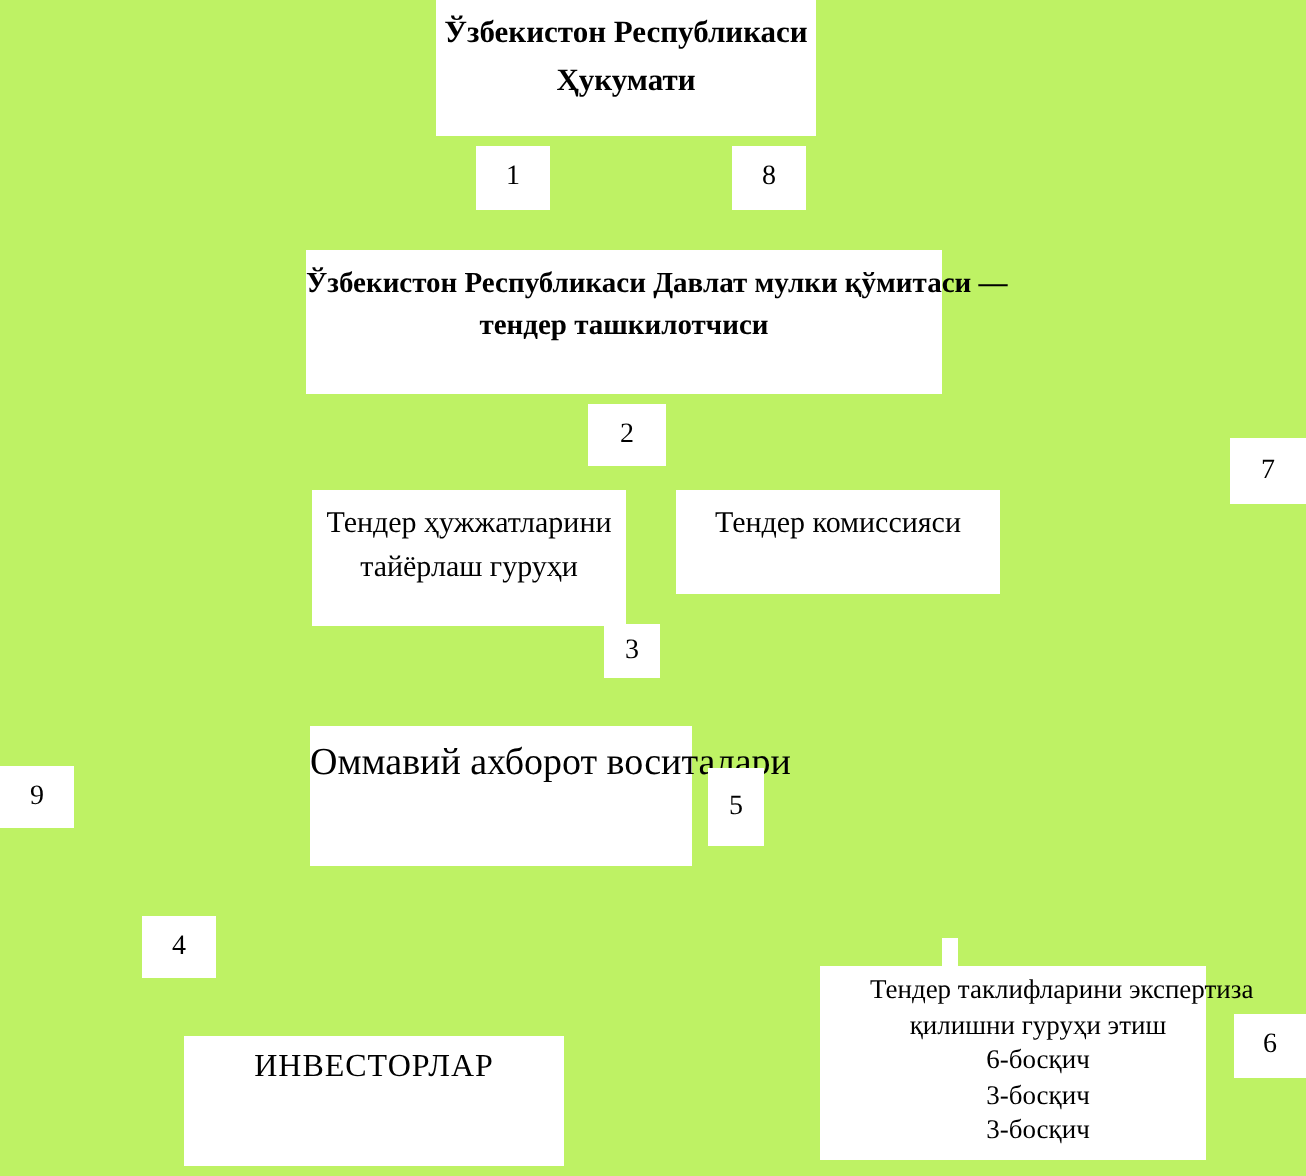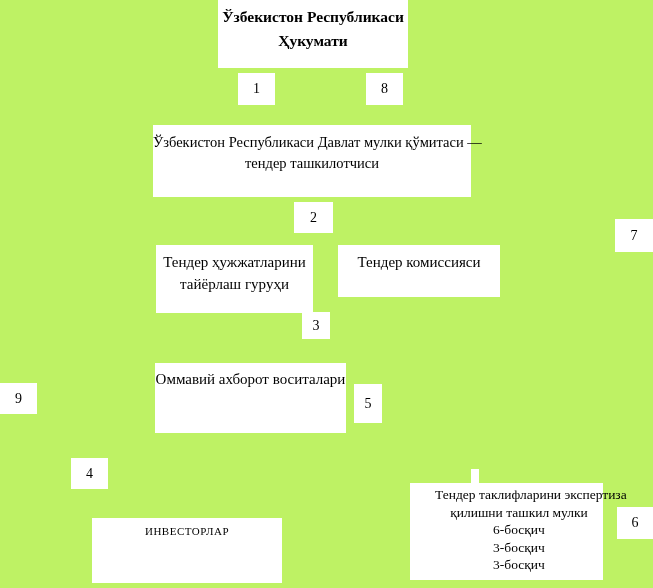--- a/index.html
+++ b/index.html
@@ -24,25 +24,25 @@
   }
   .box .ln { white-space: nowrap; }
   .num {
     display: flex;
     align-items: center;
     justify-content: center;
     font-size: 14px;
   }
   
   .gov        { left: 218px; top: 0;     width: 190px; height: 68px; font-weight: bold; font-size: 15.5px; line-height: 24px; padding-top: 5px; }
-  .committee  { left: 153px; top: 125px; width: 318px; height: 72px; font-size: 14.5px; line-height: 21px; padding-top: 7px; }
+  .committee  { left: 153px; top: 125px; width: 318px; height: 72px; font-size: 14.5px; line-height: 21px; padding-top: 7px; font-weight: bold; }
   .docs       { left: 136px; top: 245px; width: 157px; height: 68px; font-size: 15px;   line-height: 22px; padding-top: 6px; margin-left: 20px; }
   .commission { left: 338px; top: 245px; width: 162px; height: 52px; font-size: 15px;   padding-top: 9px; }
-  .media      { left: 155px; top: 363px; width: 191px; height: 70px; font-size: 15px;   padding-top: 8px; }
-  .investors  { left: 92px;  top: 518px; width: 190px; height: 65px; font-size: 11px;   padding-top: 7px; letter-spacing: 0.5px; }
+  .media      { left: 155px; top: 363px; width: 191px; height: 70px; font-size: 19px;   padding-top: 8px; }
+  .investors  { left: 92px;  top: 518px; width: 190px; height: 65px; font-size: 16px;   padding-top: 7px; letter-spacing: 0.5px; }
   .expertise  { left: 410px; top: 483px; width: 193px; height: 97px; font-size: 13.5px; line-height: 17.5px; padding-top: 3px; padding-left: 25px; }
   .stub       { left: 471px; top: 469px; width: 8px;   height: 14px; }
   
   .n1 { left: 238px; top: 73px;  width: 37px; height: 32px; }
   .n8 { left: 366px; top: 73px;  width: 37px; height: 32px; }
   .n2 { left: 294px; top: 202px; width: 39px; height: 31px; }
   .n3 { left: 302px; top: 312px; width: 28px; height: 27px; }
   .n5 { left: 354px; top: 384px; width: 28px; height: 39px; }
   .n9 { left: 0;     top: 383px; width: 37px; height: 31px; }
   .n4 { left: 71px;  top: 458px; width: 37px; height: 31px; }
@@ -78,21 +78,21 @@
   <div class="box media">
     <div class="ln">Оммавий ахборот воситалари</div>
   </div>
 
   <div class="box investors">
     <div class="ln">ИНВЕСТОРЛАР</div>
   </div>
 
   <div class="box expertise">
     <div class="ln">Тендер таклифларини экспертиза</div>
-    <div class="ln">қилишни ташкил мулки</div>
+    <div class="ln">қилишни гуруҳи этиш</div>
     <div class="ln">6-босқич</div>
     <div class="ln">3-босқич</div>
     <div class="ln">3-босқич</div>
   </div>
 
   <div class="box num n1">1</div>
   <div class="box num n8">8</div>
   <div class="box num n2">2</div>
   <div class="box num n3">3</div>
   <div class="box num n5">5</div>

